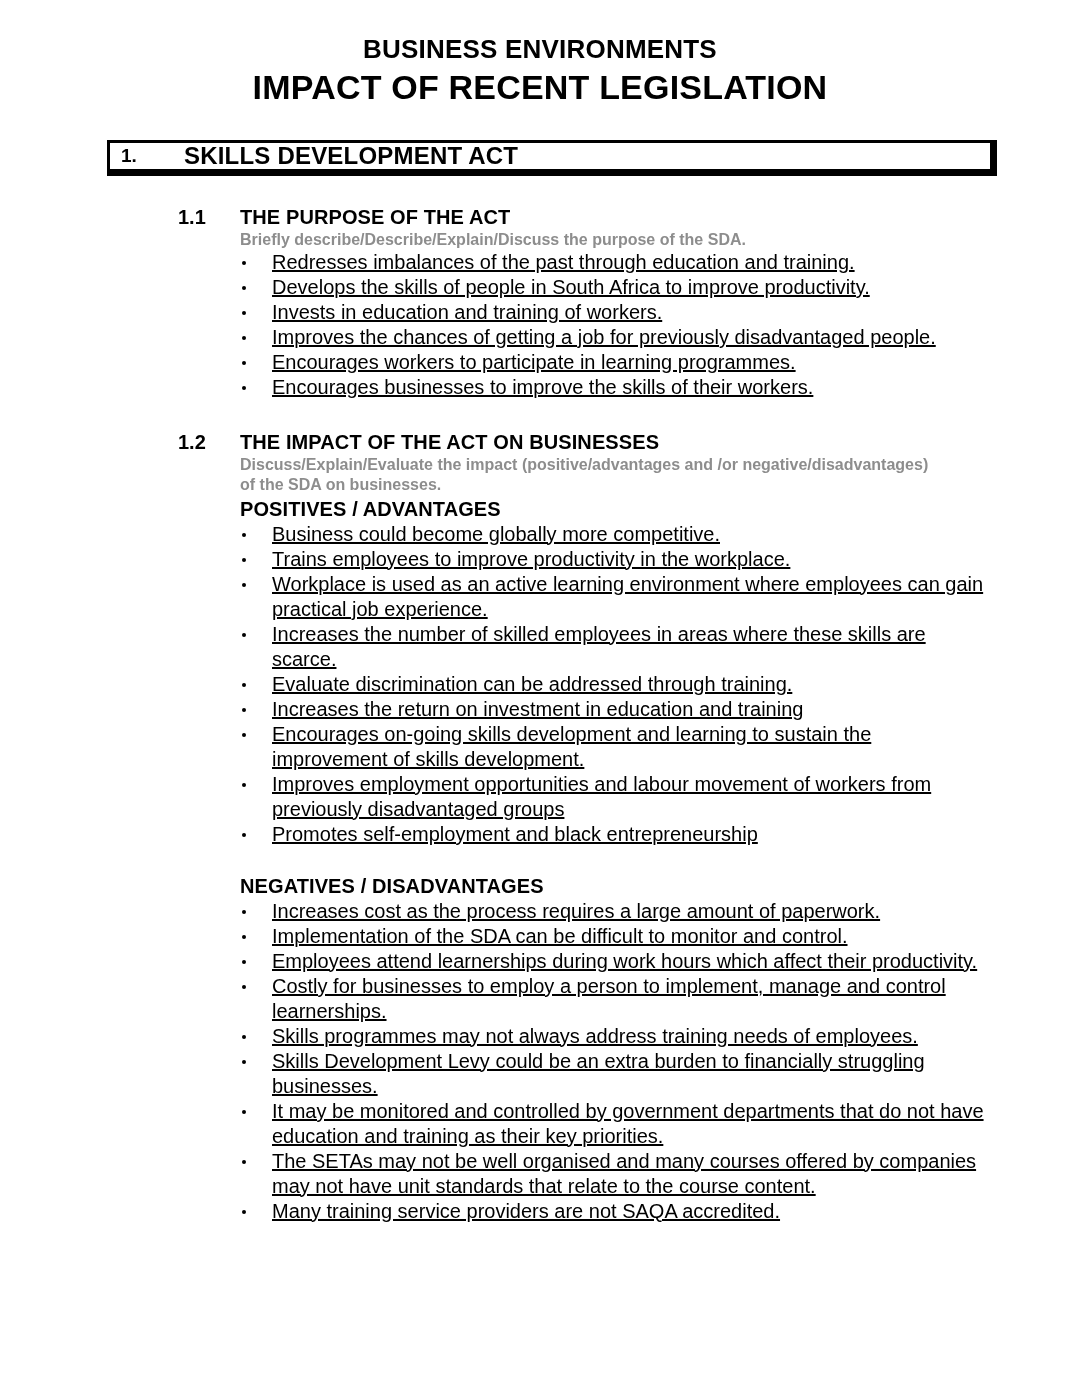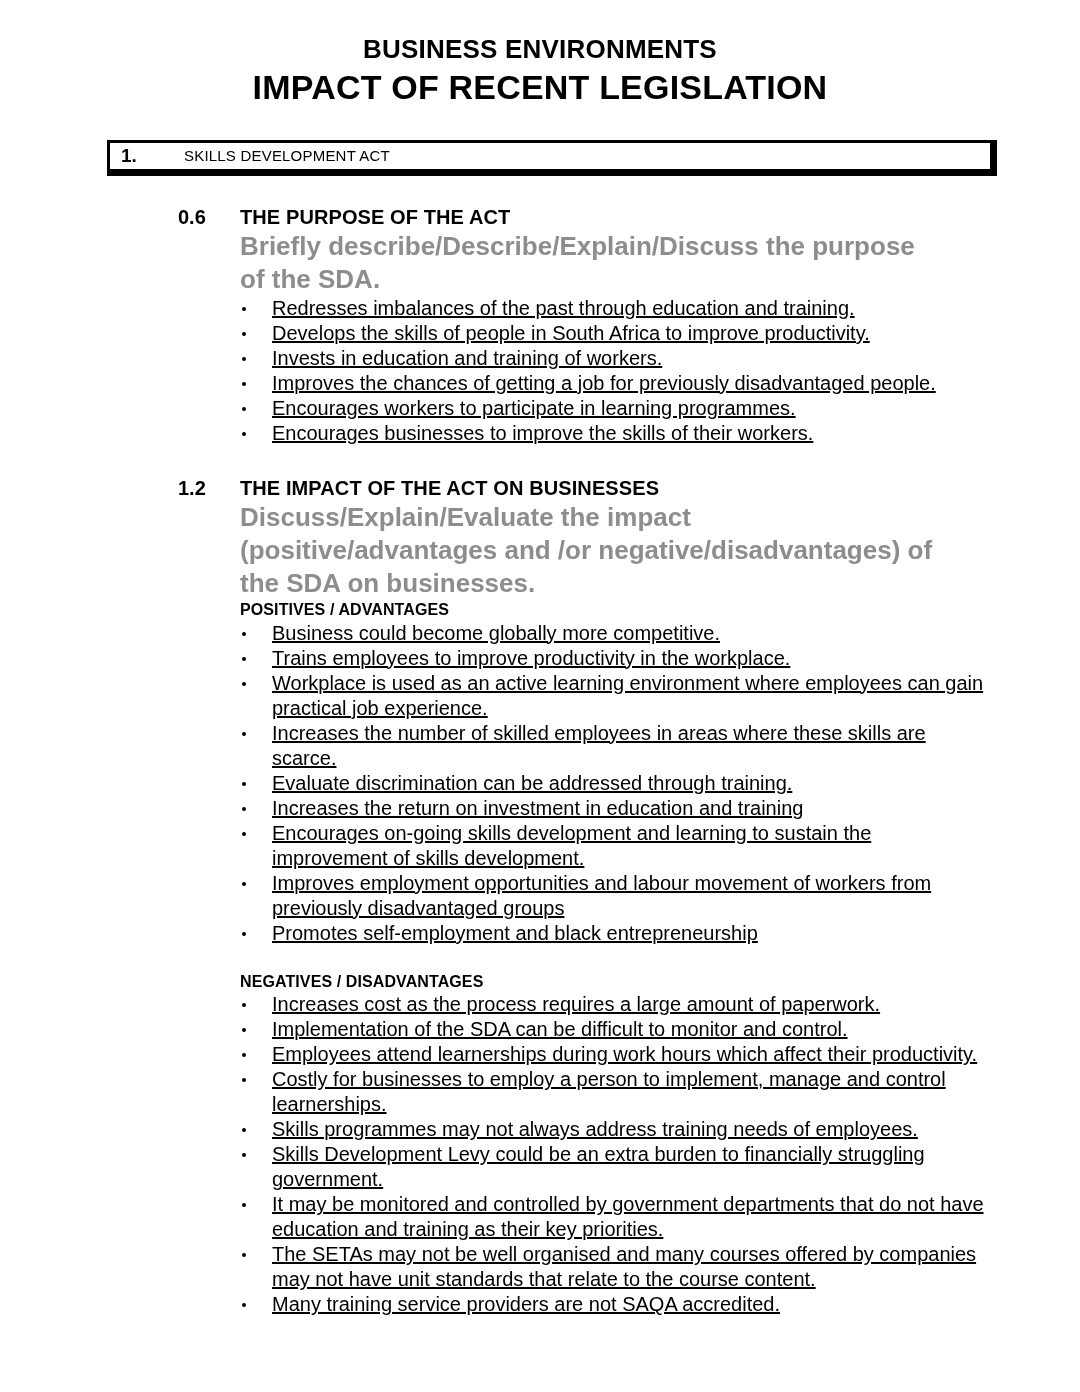--- a/index.html
+++ b/index.html
@@ -61,22 +61,22 @@
     align-items: center;
   }
   .banner-num {
     font-size: 19px;
     font-weight: bold;
     margin-left: 11px;
     width: 63px;
     display: inline-block;
   }
   .banner-label {
-    font-size: 15px;
-    font-weight: normal;
+    font-size: 24px;
+    font-weight: bold;
     letter-spacing: 0.2px;
   }
 
   
   .content {
     margin-left: 178px;
     margin-right: 88px;
     margin-top: 29px;
   }
 
@@ -101,29 +101,29 @@
   .sub-title {
     font-size: 20px;
     font-weight: bold;
     line-height: 1.25;
     letter-spacing: 0.1px;
   }
 
   .instruction {
     margin-left: 62px;
     color: #8d8d8d;
-    font-size: 26px;
+    font-size: 16px;
     font-weight: bold;
     line-height: 1.27;
     max-width: 700px;
   }
 
   .group-head {
     margin-left: 62px;
-    font-size: 16px;
+    font-size: 20px;
     font-weight: bold;
     line-height: 1.3;
     letter-spacing: 0.1px;
   }
   .group-head.spaced {
     margin-top: 26px;
   }
 
   ul.bullets {
     list-style: none;
@@ -162,21 +162,21 @@
 
   <div class="section-banner">
     <span class="banner-num">1.</span>
     <span class="banner-label">SKILLS DEVELOPMENT ACT</span>
   </div>
 
   <div class="content">
 
     <div class="subsection">
       <div class="sub-head">
-        <span class="sub-num">0.6</span>
+        <span class="sub-num">1.1</span>
         <span class="sub-title">THE PURPOSE OF THE ACT</span>
       </div>
       <div class="instruction">Briefly describe/Describe/Explain/Discuss the purpose of the SDA.</div>
       <ul class="bullets">
         <li>Redresses imbalances of the past through education and training.</li>
         <li>Develops the skills of people in South Africa to improve productivity.</li>
         <li>Invests in education and training of workers.</li>
         <li>Improves the chances of getting a job for previously disadvantaged people.</li>
         <li>Encourages workers to participate in learning programmes.</li>
         <li>Encourages businesses to improve the skills of their workers.</li>
@@ -203,21 +203,21 @@
         <li>Promotes self-employment and black entrepreneurship</li>
       </ul>
 
       <div class="group-head spaced">NEGATIVES / DISADVANTAGES</div>
       <ul class="bullets">
         <li>Increases cost as the process requires a large amount of paperwork.</li>
         <li>Implementation of the SDA can be difficult to monitor and control.</li>
         <li>Employees attend learnerships during work hours which affect their productivity.</li>
         <li>Costly for businesses to employ a person to implement, manage and control learnerships.</li>
         <li>Skills programmes may not always address training needs of employees.</li>
-        <li>Skills Development Levy could be an extra burden to financially struggling government.</li>
+        <li>Skills Development Levy could be an extra burden to financially struggling businesses.</li>
         <li>It may be monitored and controlled by government departments that do not have education and training as their key priorities.</li>
         <li>The SETAs may not be well organised and many courses offered by companies may not have unit standards that relate to the course content.</li>
         <li>Many training service providers are not SAQA accredited.</li>
       </ul>
     </div>
 
   </div>
 </div>
 
 </body></html>

